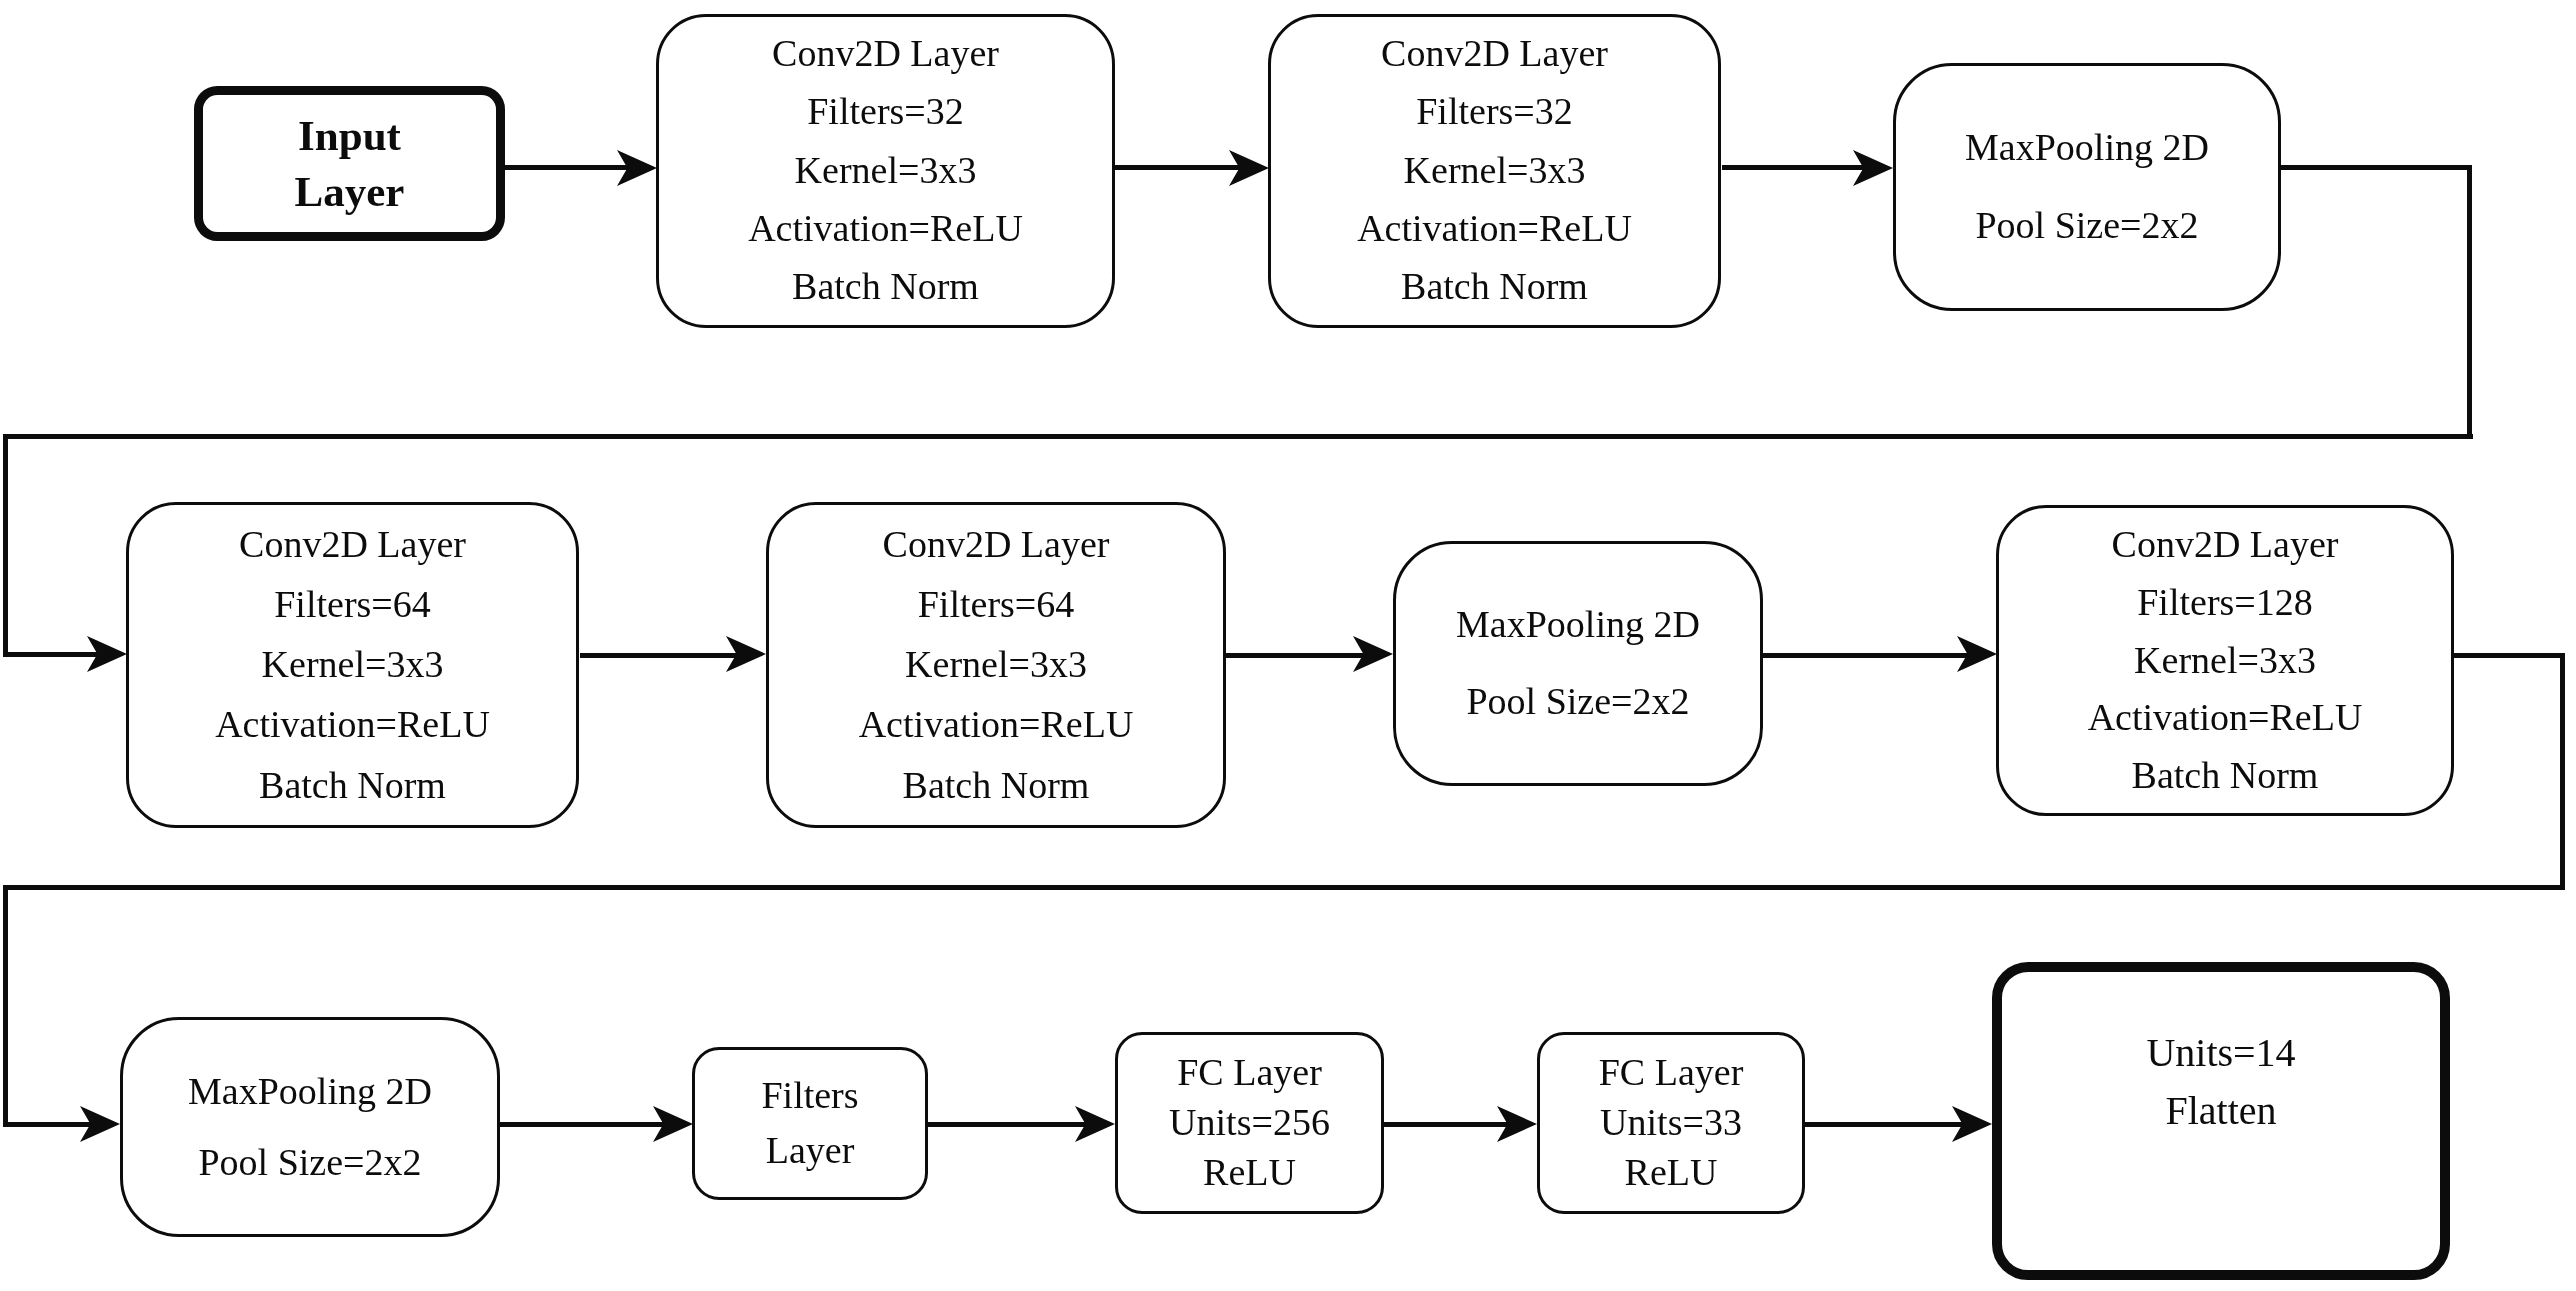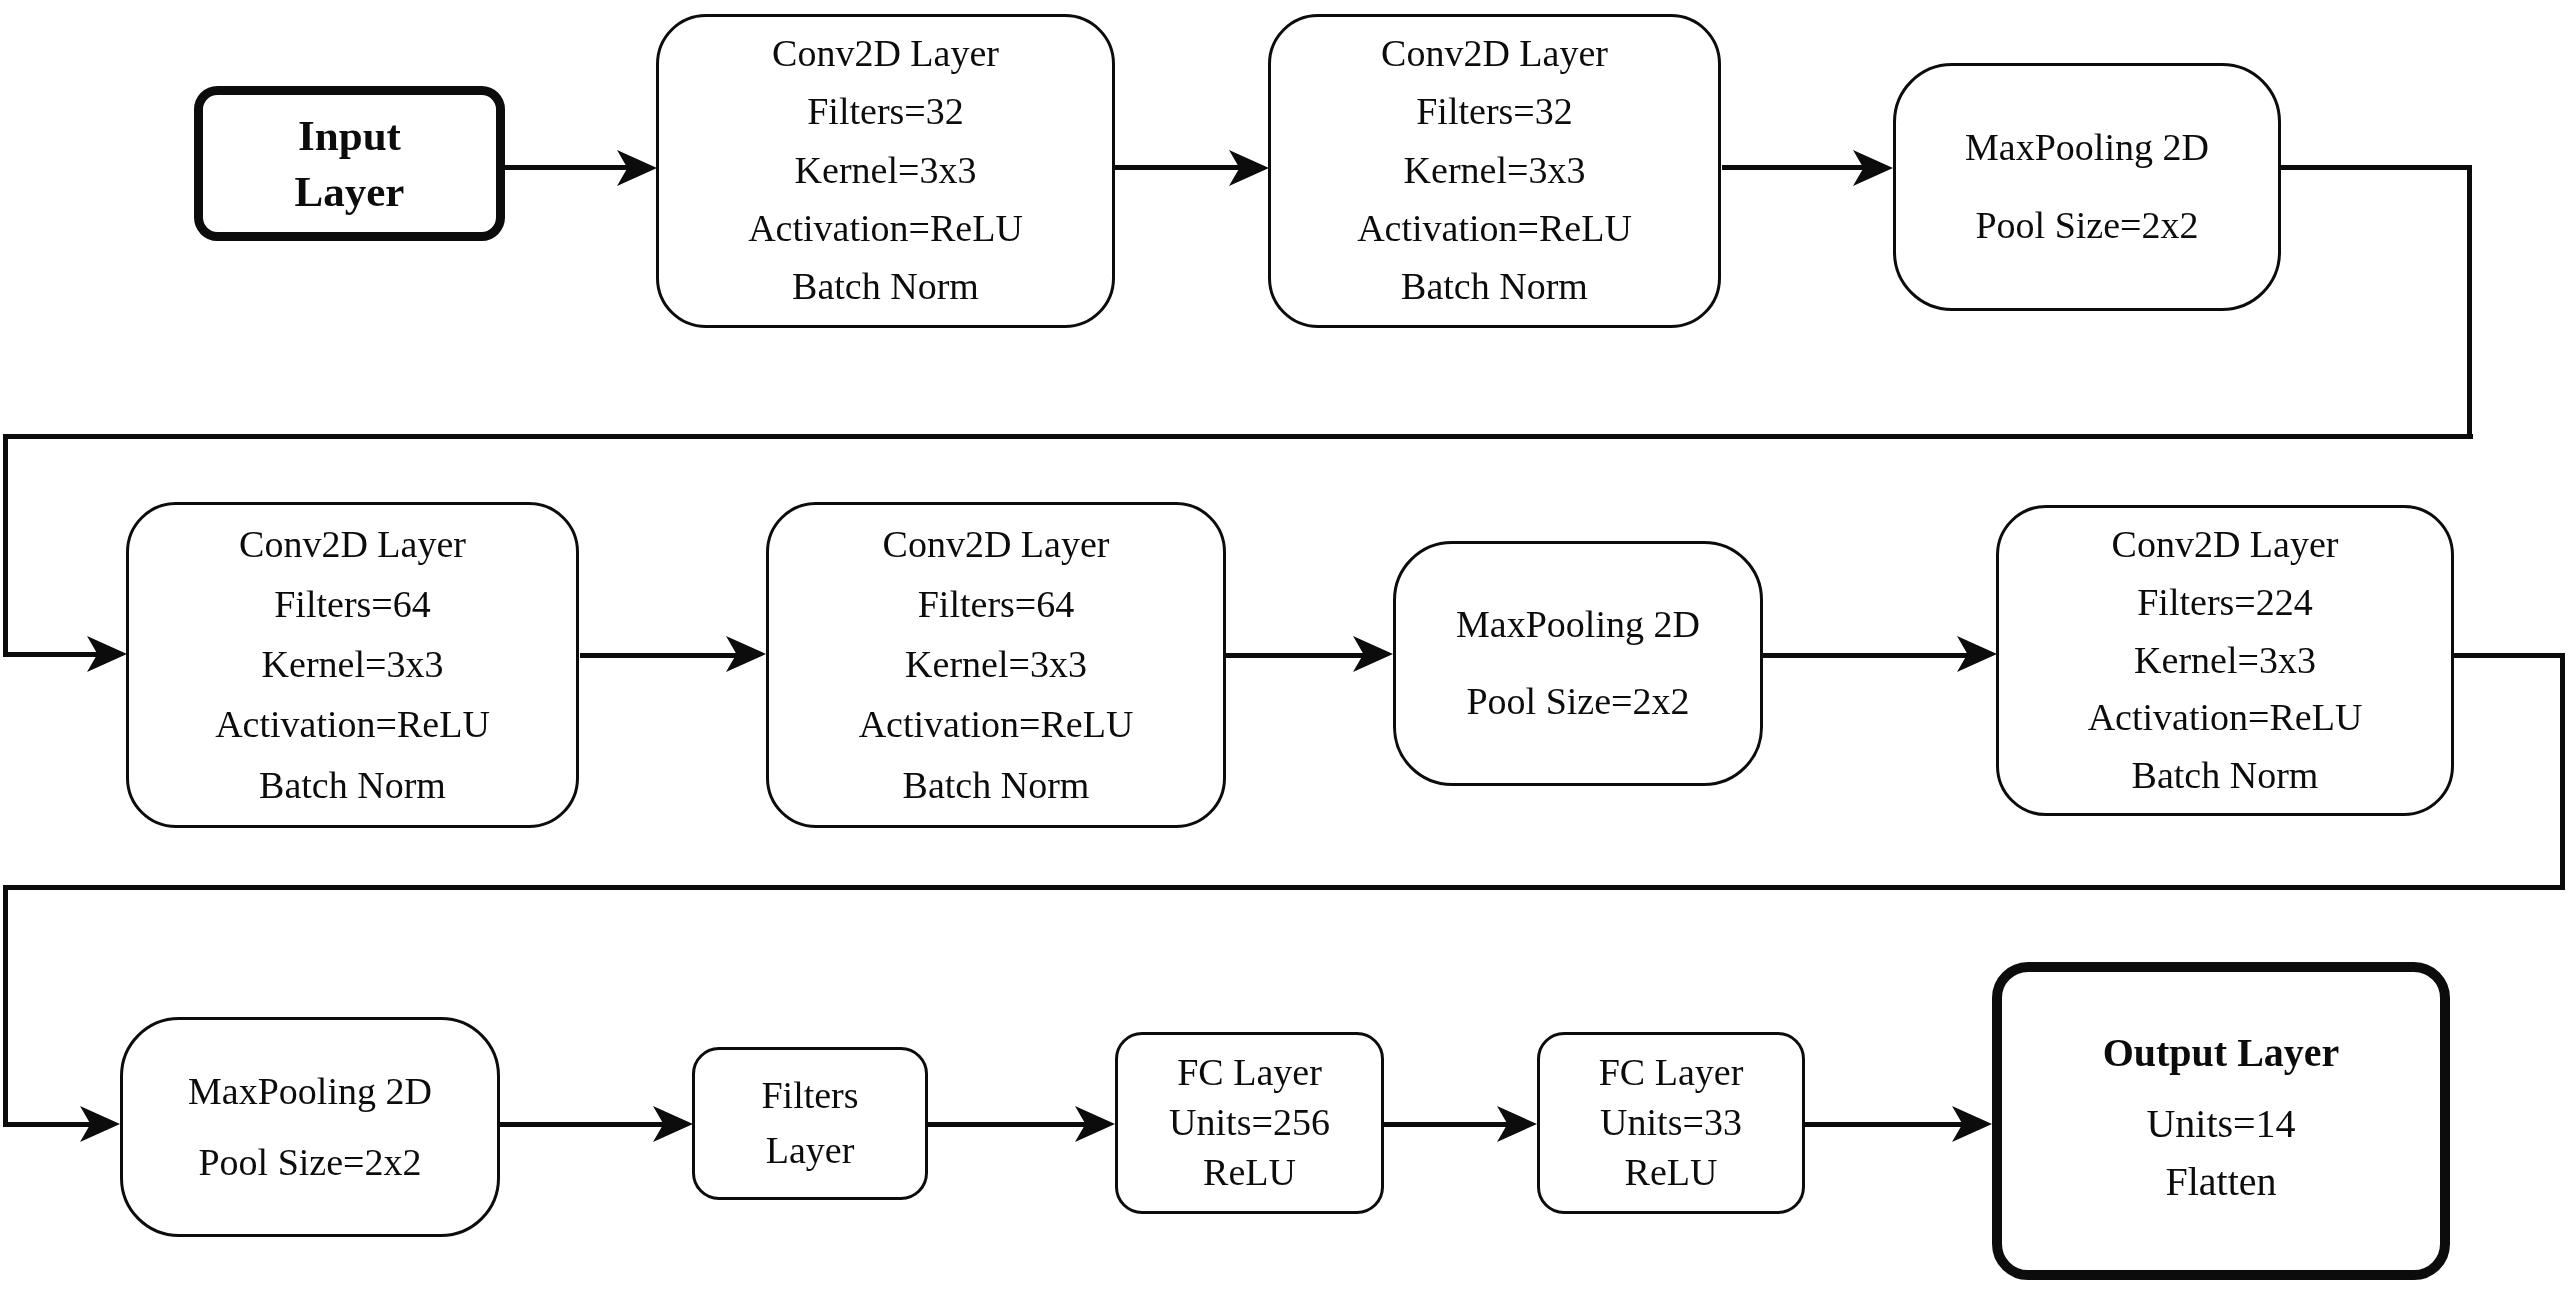--- a/index.html
+++ b/index.html
@@ -85,21 +85,21 @@
     <div class="ln">Batch Norm</div>
   </div>
 
   <div class="node mp" style="left:1393px;top:541px;width:370px;height:245px;padding:25px 0;">
     <div class="ln">MaxPooling 2D</div>
     <div class="ln">Pool Size=2x2</div>
   </div>
 
   <div class="node" style="left:1996px;top:505px;width:458px;height:311px;">
     <div class="ln">Conv2D Layer</div>
-    <div class="ln">Filters=224</div>
+    <div class="ln">Filters=128</div>
     <div class="ln">Kernel=3x3</div>
     <div class="ln">Activation=ReLU</div>
     <div class="ln">Batch Norm</div>
   </div>
 
   <div class="node mp" style="left:120px;top:1017px;width:380px;height:220px;padding:21.6px 0;">
     <div class="ln">MaxPooling 2D</div>
     <div class="ln">Pool Size=2x2</div>
   </div>
 
@@ -114,21 +114,20 @@
     <div class="ln">ReLU</div>
   </div>
 
   <div class="node sm" style="left:1537px;top:1032px;width:268px;height:182px;padding:9px 0;">
     <div class="ln">FC Layer</div>
     <div class="ln">Units=33</div>
     <div class="ln">ReLU</div>
   </div>
 
   <div class="node thick-out" style="left:1992px;top:962px;width:458px;height:318px;">
-    <div class="ln ln-title">Output Layer</div>
     <div class="ln">Units=14</div>
     <div class="ln">Flatten</div>
   </div>
 
   <div class="seg" style="left:505px;top:165px;width:130px;height:4.5px;"></div>
   <div class="ah" style="left:617px;top:150px;"></div>
 
   <div class="seg" style="left:1115px;top:165px;width:132px;height:4.5px;"></div>
   <div class="ah" style="left:1229px;top:150px;"></div>
 

